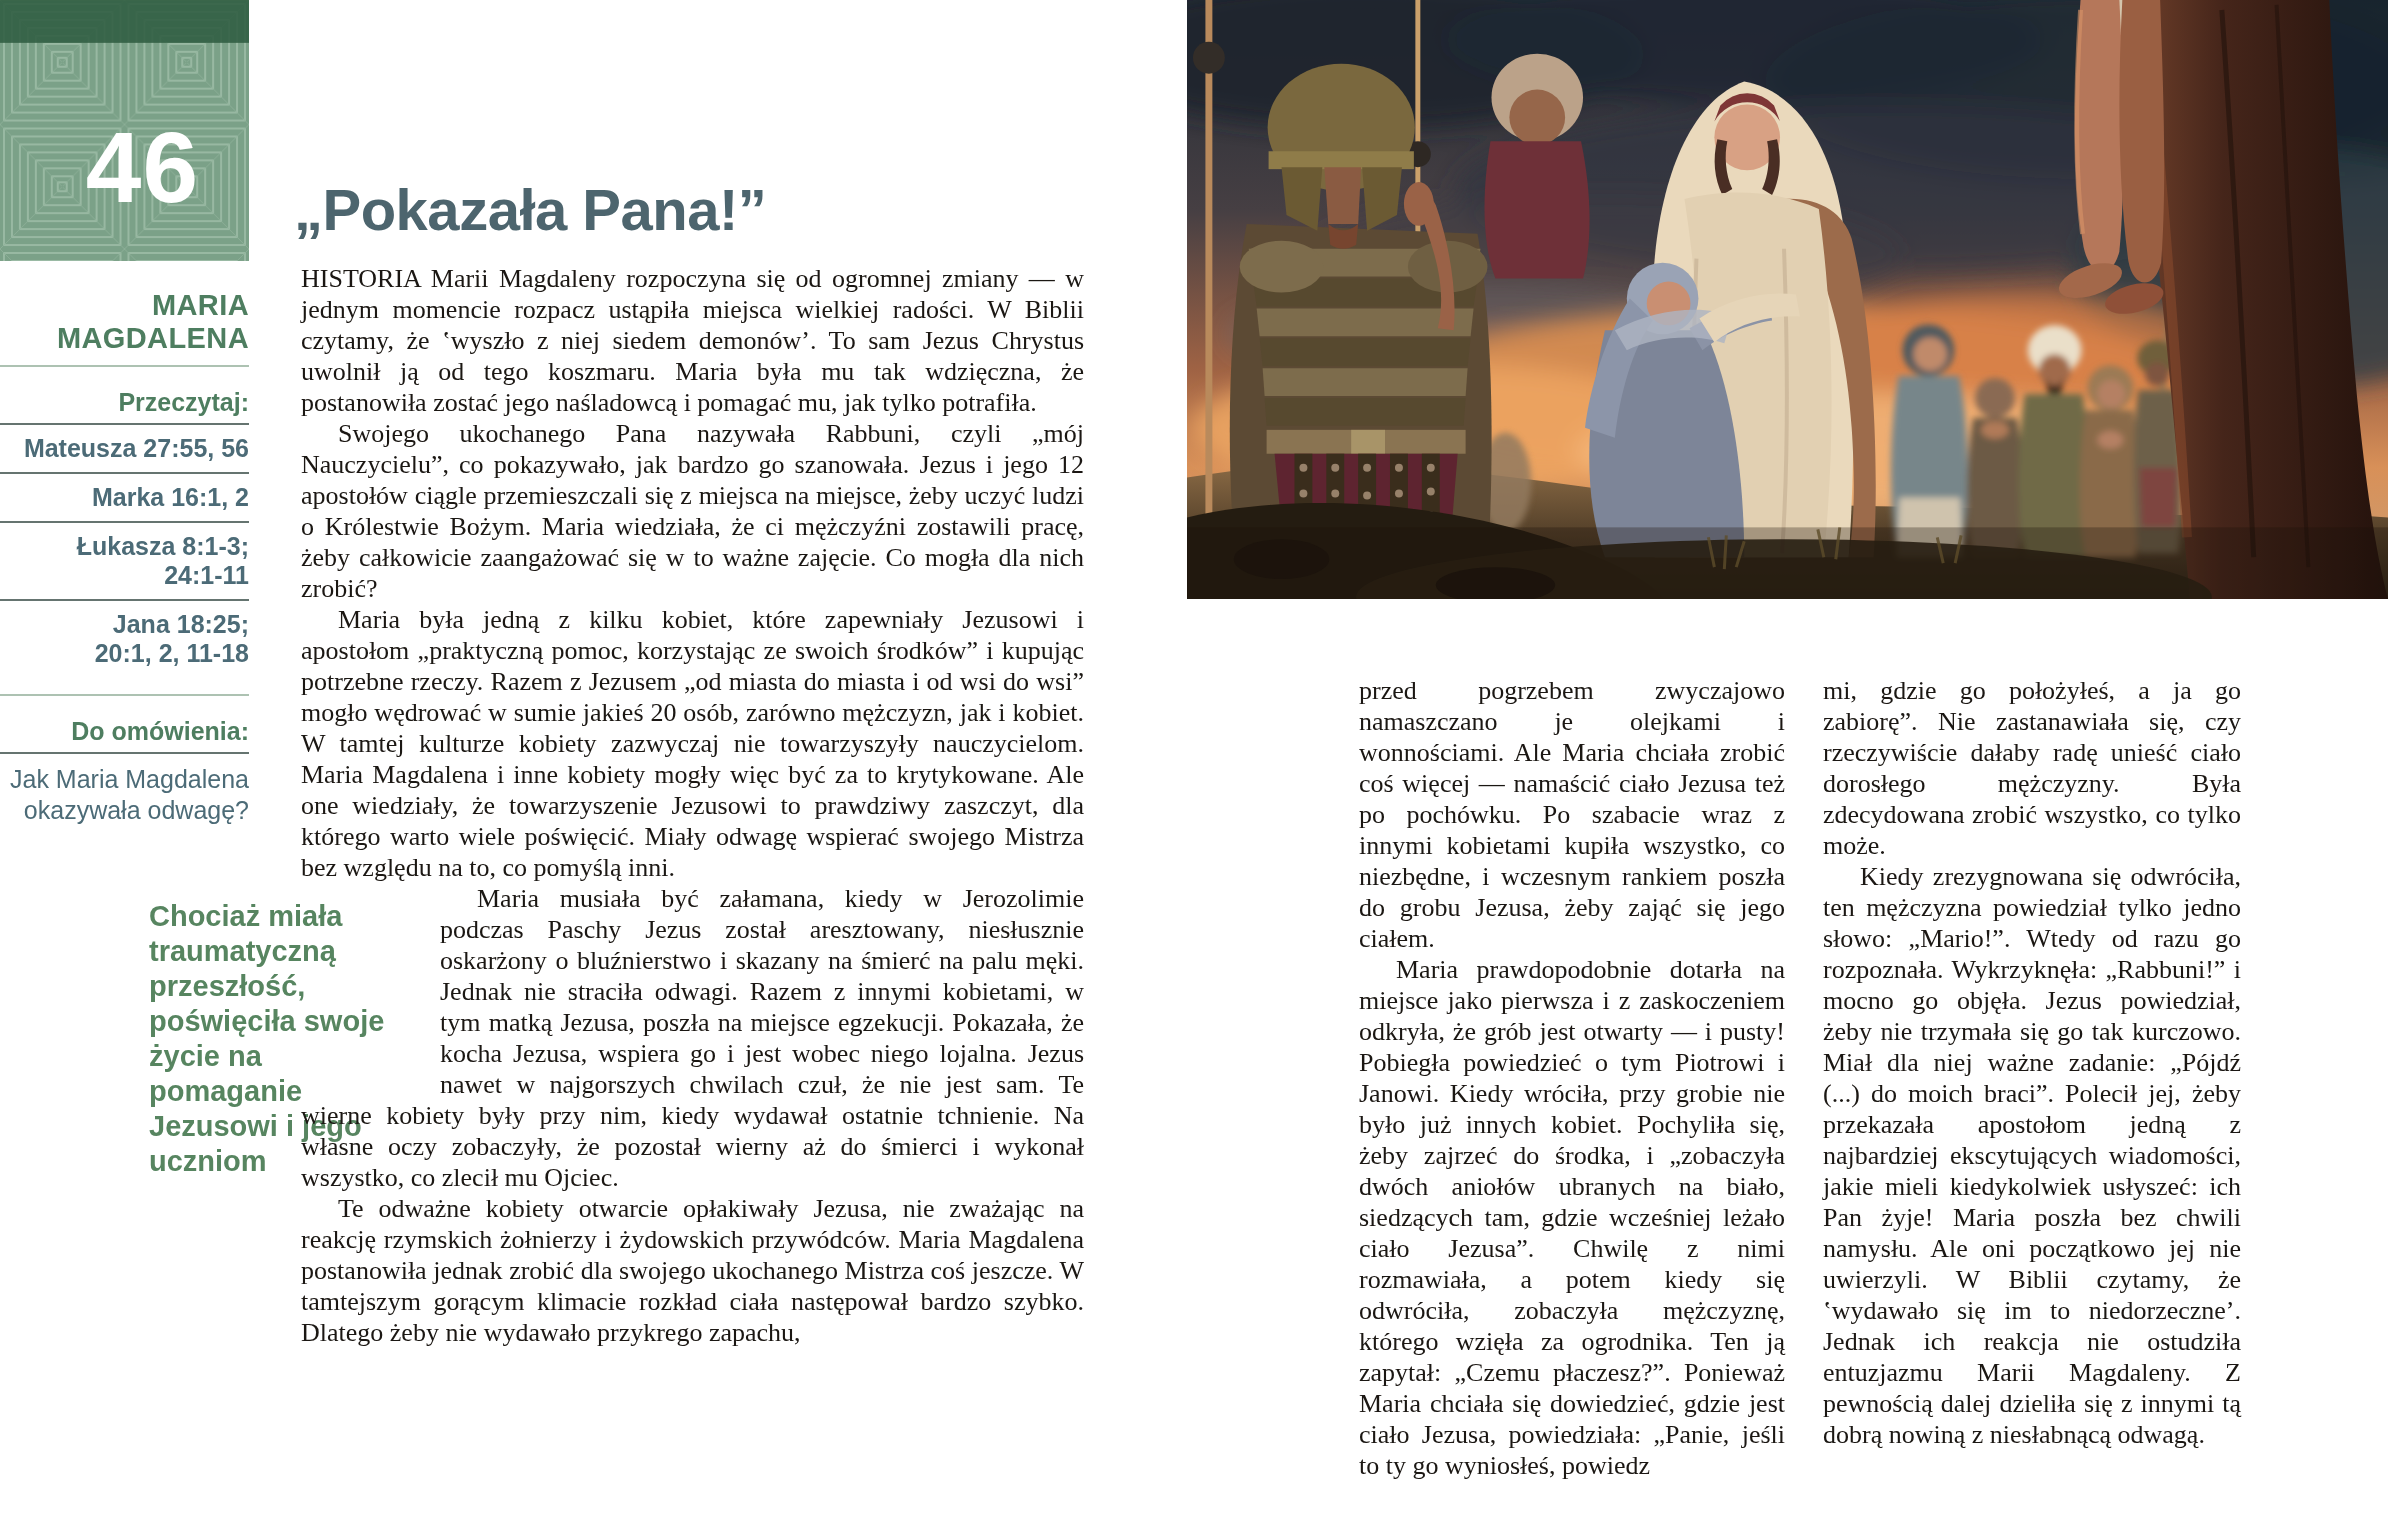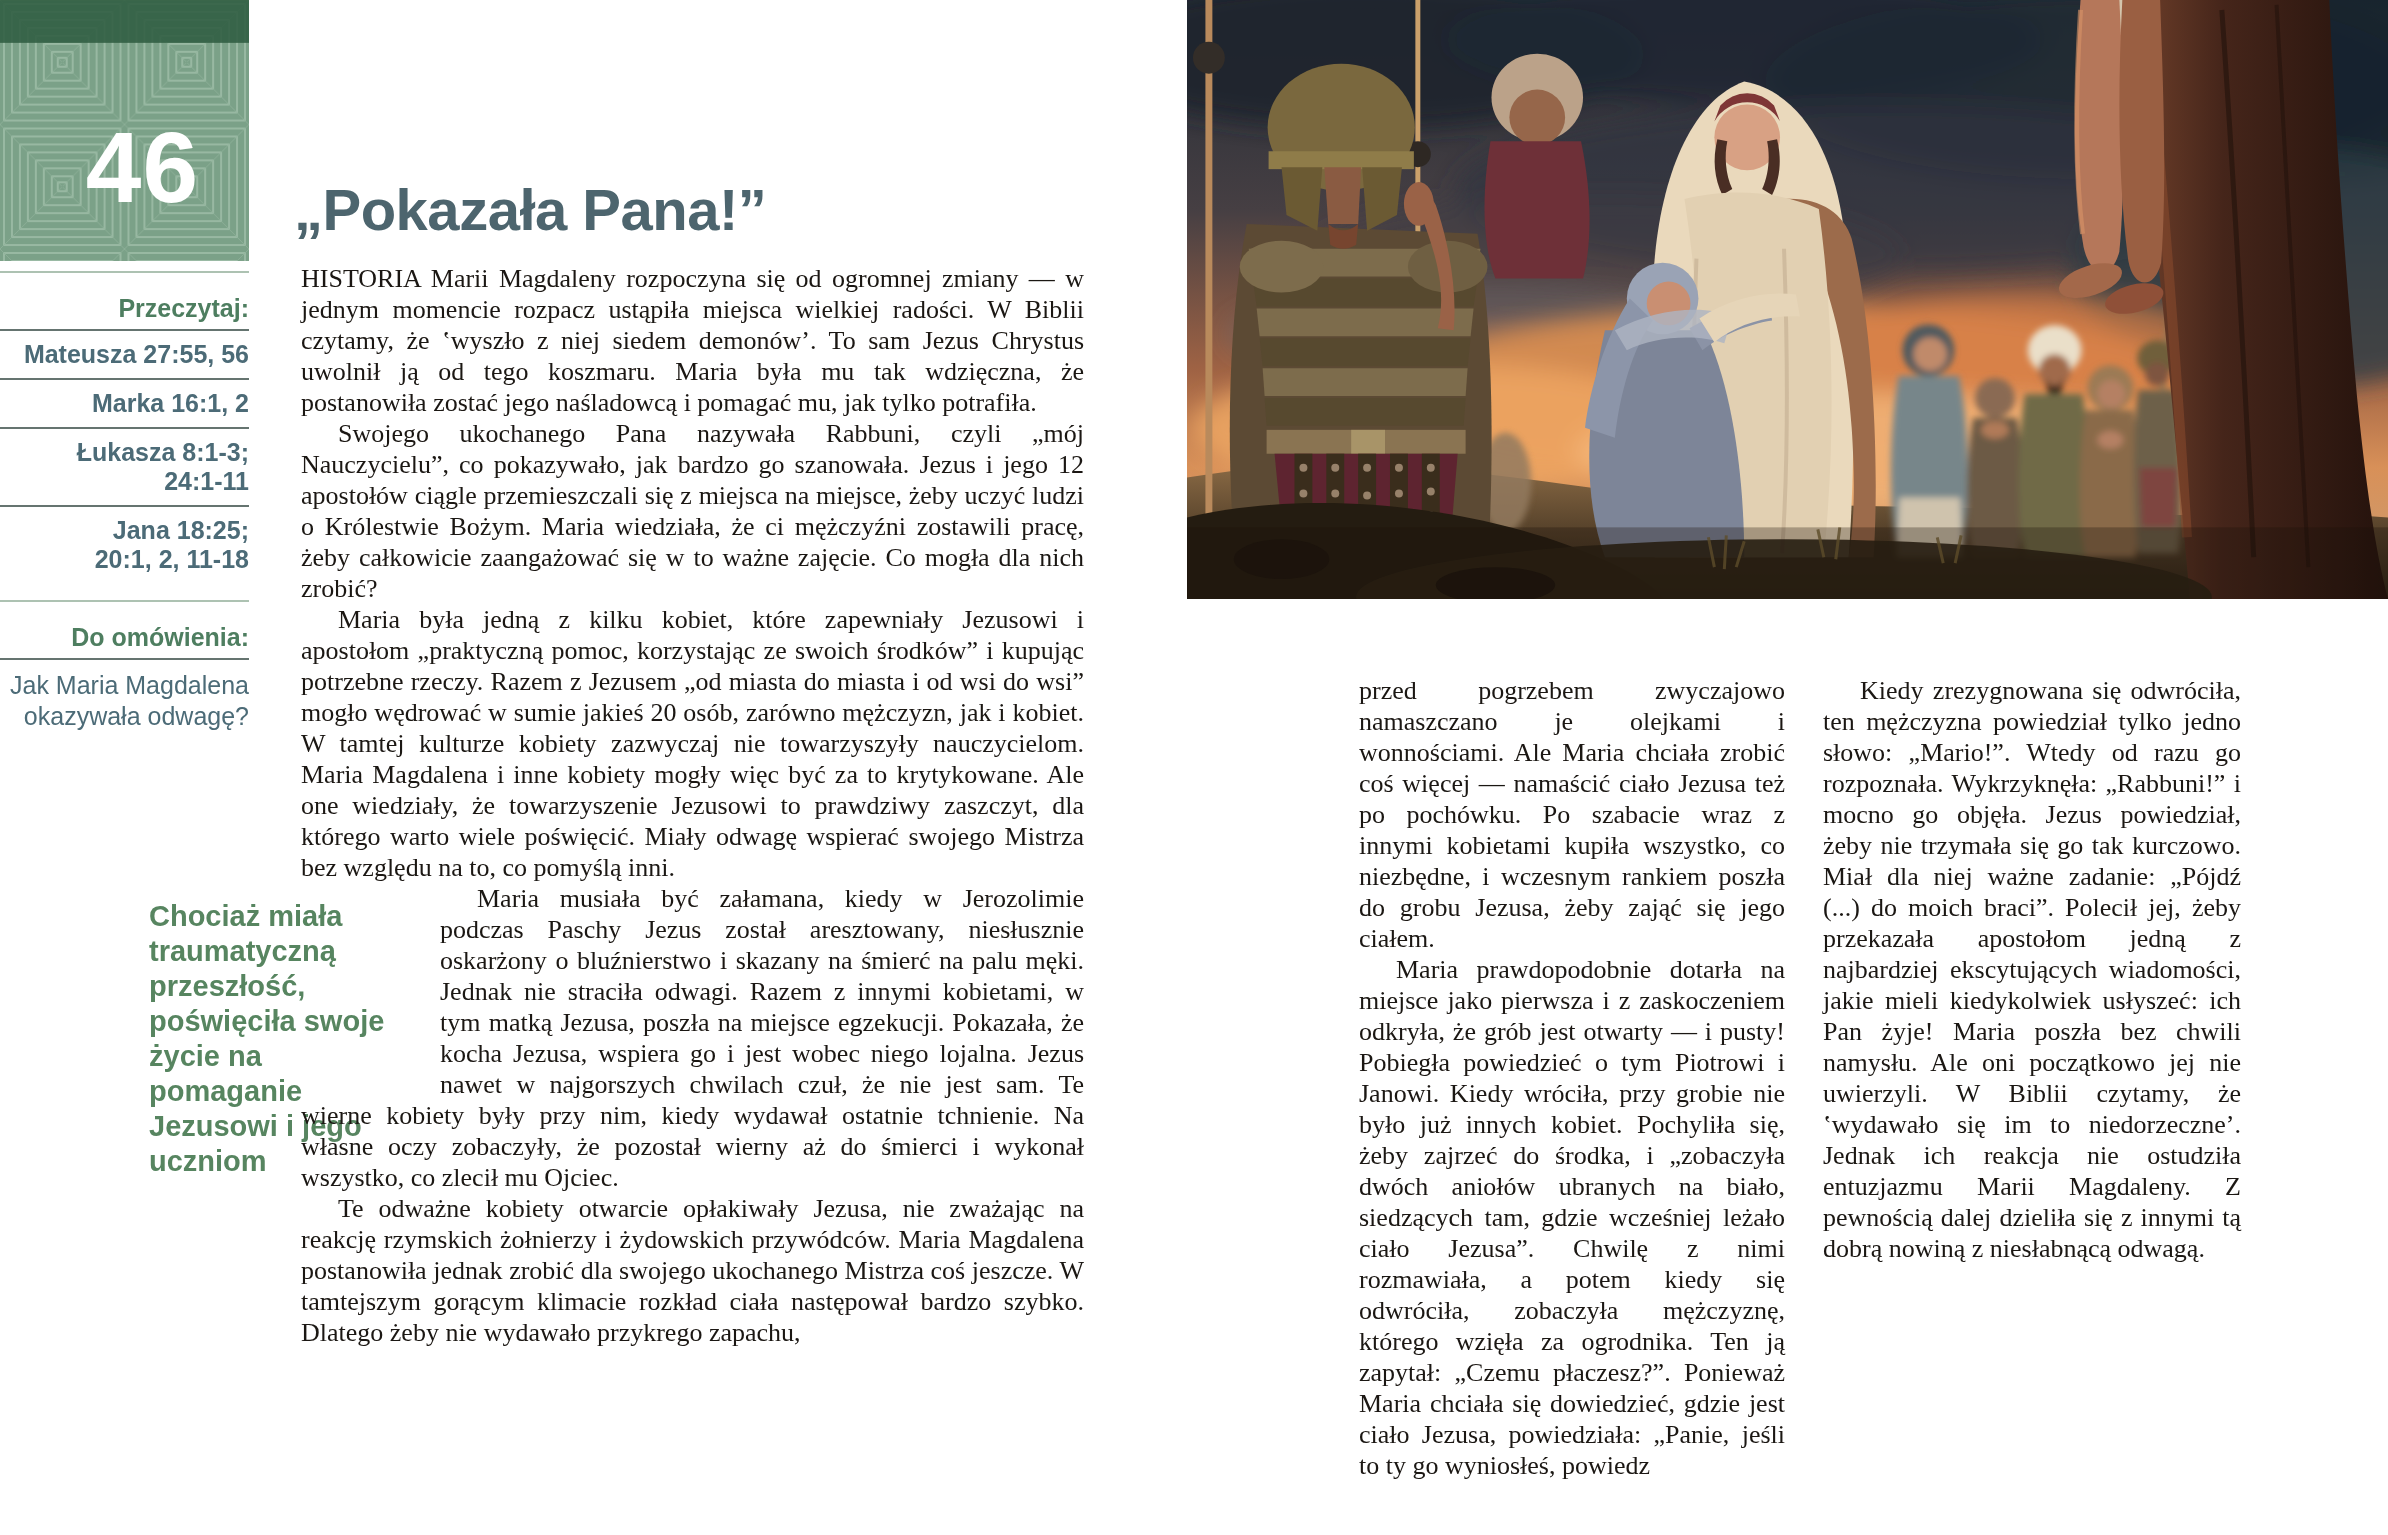--- a/index.html
+++ b/index.html
@@ -68,20 +68,21 @@
             </g>
           </pattern>
         </defs>
         <rect width="250" height="262" fill="url(#sq)"></rect>
         <rect width="250" height="43" fill="#2f5c41" opacity="0.88"></rect>
       </svg>
       <div class="chapter-number">46</div>
     </div>
 
     <div class="side-content">
+      <div class="side-title">MARIA MAGDALENA</div>
       <div class="rule light mt10"></div>
       <div class="side-label">Przeczytaj:</div>
       <div class="rule dark mt8"></div>
       <div class="side-ref pre-line">Mateusza 27:55, 56</div>
       <div class="rule dark"></div>
       <div class="side-ref pre-line">Marka 16:1, 2</div>
       <div class="rule dark"></div>
       <div class="side-ref pre-line">Łukasza 8:1-3;
 24:1-11</div>
       <div class="rule dark"></div>
@@ -103,20 +104,21 @@
     <p class="body-p indent"><span class="pullquote-float">Chociaż miała traumatyczną przeszłość, poświęciła swoje życie na pomaganie Jezusowi i jego uczniom</span><span>Maria musiała być załamana, kiedy w Jerozolimie podczas Paschy Jezus został aresztowany, niesłusznie oskarżony o bluźnierstwo i skazany na śmierć na palu męki. Jednak nie straciła odwagi. Razem z innymi kobietami, w tym matką Jezusa, poszła na miejsce egzekucji. Pokazała, że kocha Jezusa, wspiera go i jest wobec niego lojalna. Jezus nawet w najgorszych chwilach czuł, że nie jest sam. Te wierne kobiety były przy nim, kiedy wydawał ostatnie tchnienie. Na własne oczy zobaczyły, że pozostał wierny aż do śmierci i wykonał wszystko, co zlecił mu Ojciec.</span></p>
     <p class="body-p indent">Te odważne kobiety otwarcie opłakiwały Jezusa, nie zważając na reakcję rzymskich żołnierzy i żydowskich przywódców. Maria Magdalena postanowiła jednak zrobić dla swojego ukochanego Mistrza coś jeszcze. W tamtejszym gorącym klimacie rozkład ciała następował bardzo szybko. Dlatego żeby nie wydawało przykrego zapachu,</p>
   </div>
 
   <div class="col col2">
     <p class="body-p">przed pogrzebem zwyczajowo namaszczano je olejkami i wonnościami. Ale Maria chciała zrobić coś więcej — namaścić ciało Jezusa też po pochówku. Po szabacie wraz z innymi kobietami kupiła wszystko, co niezbędne, i wczesnym rankiem poszła do grobu Jezusa, żeby zająć się jego ciałem.</p>
     <p class="body-p indent">Maria prawdopodobnie dotarła na miejsce jako pierwsza i z zaskoczeniem odkryła, że grób jest otwarty — i pusty! Pobiegła powiedzieć o tym Piotrowi i Janowi. Kiedy wróciła, przy grobie nie było już innych kobiet. Pochyliła się, żeby zajrzeć do środka, i „zobaczyła dwóch aniołów ubranych na biało, siedzących tam, gdzie wcześniej leżało ciało Jezusa”. Chwilę z nimi rozmawiała, a potem kiedy się odwróciła, zobaczyła mężczyznę, którego wzięła za ogrodnika. Ten ją zapytał: „Czemu płaczesz?”. Ponieważ Maria chciała się dowiedzieć, gdzie jest ciało Jezusa, powiedziała: „Panie, jeśli to ty go wyniosłeś, powiedz</p>
   </div>
 
   <div class="col col3">
+    <p class="body-p">mi, gdzie go położyłeś, a ja go zabiorę”. Nie zastanawiała się, czy rzeczywiście dałaby radę unieść ciało dorosłego mężczyzny. Była zdecydowana zrobić wszystko, co tylko może.</p>
     <p class="body-p indent">Kiedy zrezygnowana się odwróciła, ten mężczyzna powiedział tylko jedno słowo: „Mario!”. Wtedy od razu go rozpoznała. Wykrzyknęła: „Rabbuni!” i mocno go objęła. Jezus powiedział, żeby nie trzymała się go tak kurczowo. Miał dla niej ważne zadanie: „Pójdź (...) do moich braci”. Polecił jej, żeby przekazała apostołom jedną z najbardziej ekscytujących wiadomości, jakie mieli kiedykolwiek usłyszeć: ich Pan żyje! Maria poszła bez chwili namysłu. Ale oni początkowo jej nie uwierzyli. W Biblii czytamy, że ‛wydawało się im to niedorzeczne’. Jednak ich reakcja nie ostudziła entuzjazmu Marii Magdaleny. Z pewnością dalej dzieliła się z innymi tą dobrą nowiną z niesłabnącą odwagą.</p>
   </div>
 
   <div class="illustration">
     <svg width="1201" height="599" viewBox="0 0 1207 602">
       <defs>
         <linearGradient id="sky" x1="0" y1="0" x2="0" y2="1">
           <stop offset="0" stop-color="#232b35"></stop>
           <stop offset="0.35" stop-color="#463f43"></stop>
           <stop offset="0.62" stop-color="#a06344"></stop>

